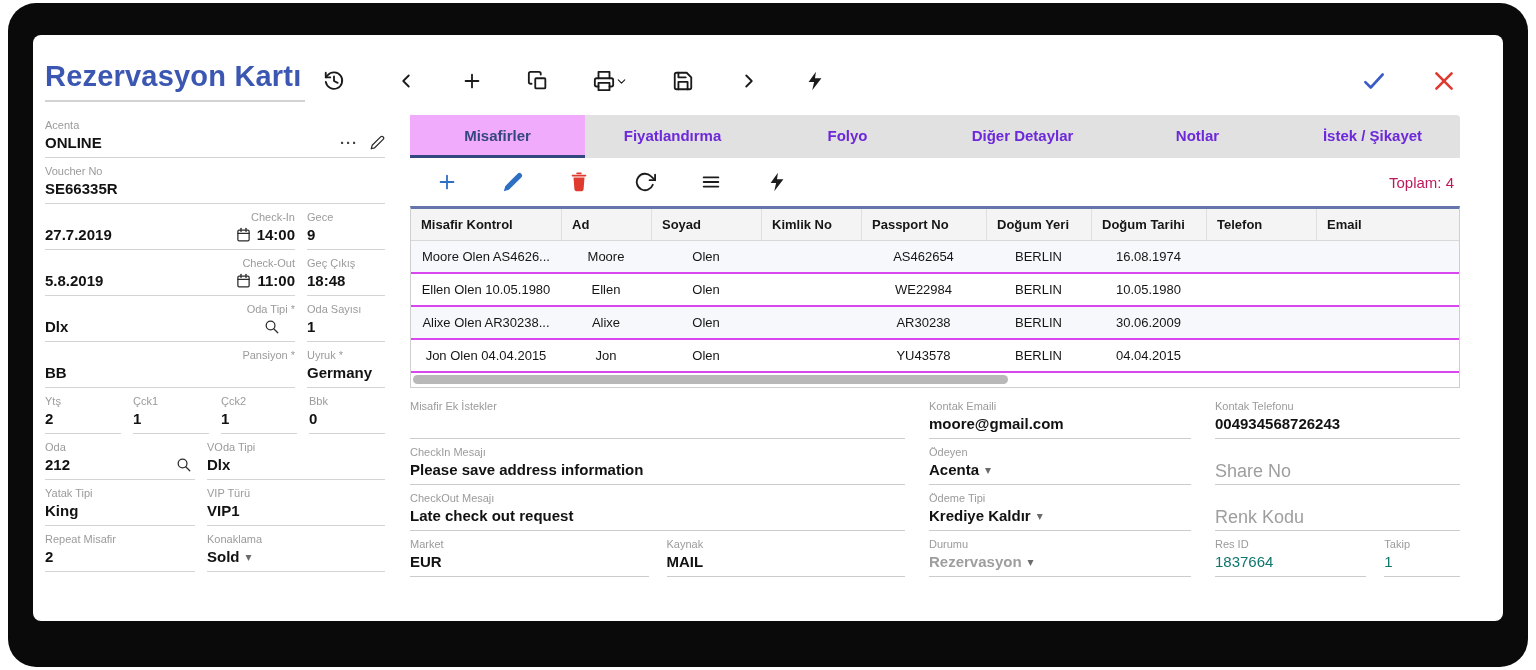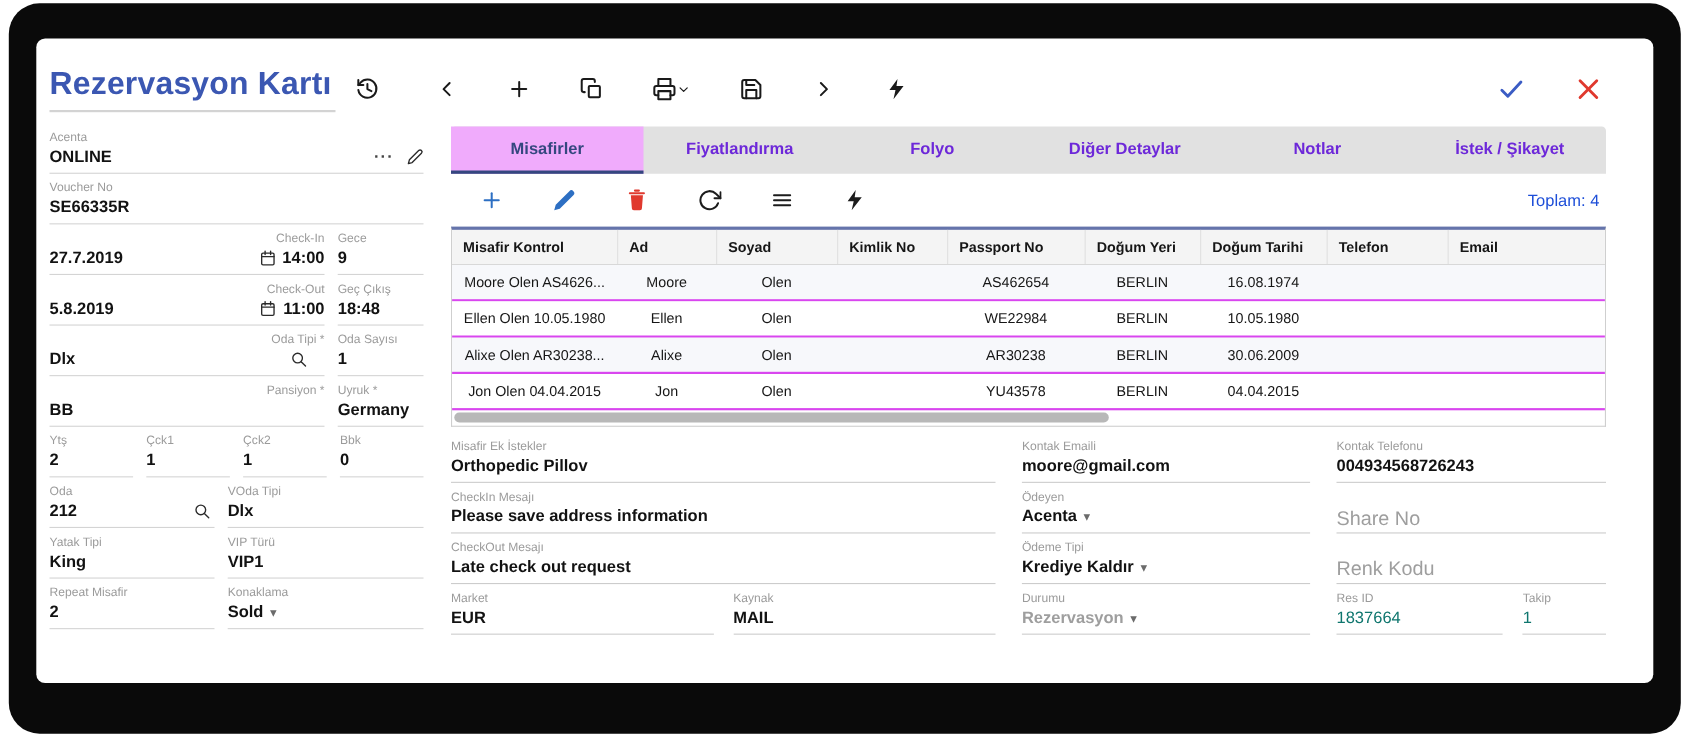--- a/index.html
+++ b/index.html
@@ -38,21 +38,21 @@
   .ddl { color:#6b6b6b; font-size:12px; margin-left:6px; }
 
   
   .right-panel { position:absolute; left:377px; top:80px; width:1050px; }
   .tabs { display:flex; height:43px; background:#e1e1e1; border-radius:4px 4px 0 0; }
   .tab { flex:1; display:flex; align-items:center; justify-content:center; font-size:15px; font-weight:bold; color:#6d28d9; cursor:pointer; border-bottom:3px solid transparent; }
   .tab.active { background:#f0abfc; color:#34477f; border-bottom-color:#34477f; }
 
   .guest-toolbar { display:flex; align-items:center; height:48px; padding:0 6px 0 26px; column-gap:44px; }
   .blue { color:#2d6fc3; } .red { color:#e0392e; } .dark { color:#1c1c1c; }
-  .total { margin-left:auto; font-size:15px; color:#1d4ed8; }
+  .total { margin-left:auto; font-size:15px; color:#be185d; }
 
   .gtable { border:1px solid #cfcfcf; border-top:3px solid #6574ab; background:#fff; }
   .trow { display:flex; align-items:stretch; }
   .thead { background:#f4f4f4; border-bottom:1px solid #d8d8d8; }
   .tcell { padding:8px 10px; font-size:13px; color:#161616; white-space:nowrap; overflow:hidden; }
   .thead .tcell { font-weight:bold; border-left:1px solid #e0e0e0; }
   .thead .tcell:first-child { border-left:none; }
   .tbody-row { border-bottom:2px solid #d946ef; background:#fff;text-align:center; }
   .tbody-row:nth-child(even) { background:#f7f8fb; }
   .c0{width:150px;} .c1{width:90px;} .c2{width:110px;} .c3{width:100px;} .c4{width:125px;}
@@ -437,23 +437,20 @@
       <div class="hscroll">
         <div class="hthumb"></div>
       </div>
     </div>
 
     <div class="detail-grid">
 
       <div class="dcol1">
         <div class="dfield">
           <div class="flabel">Misafir Ek İstekler</div>
-          <div class="fvrow">
-                <span class="fvalue">Orthopedic Pillov</span>
-              </div>
         </div>
         <div class="dfield">
           <div class="flabel">CheckIn Mesajı</div>
           <div class="fvrow">
                 <span class="fvalue">Please save address information</span>
               </div>
         </div>
         <div class="dfield">
           <div class="flabel">CheckOut Mesajı</div>
           <div class="fvrow">

